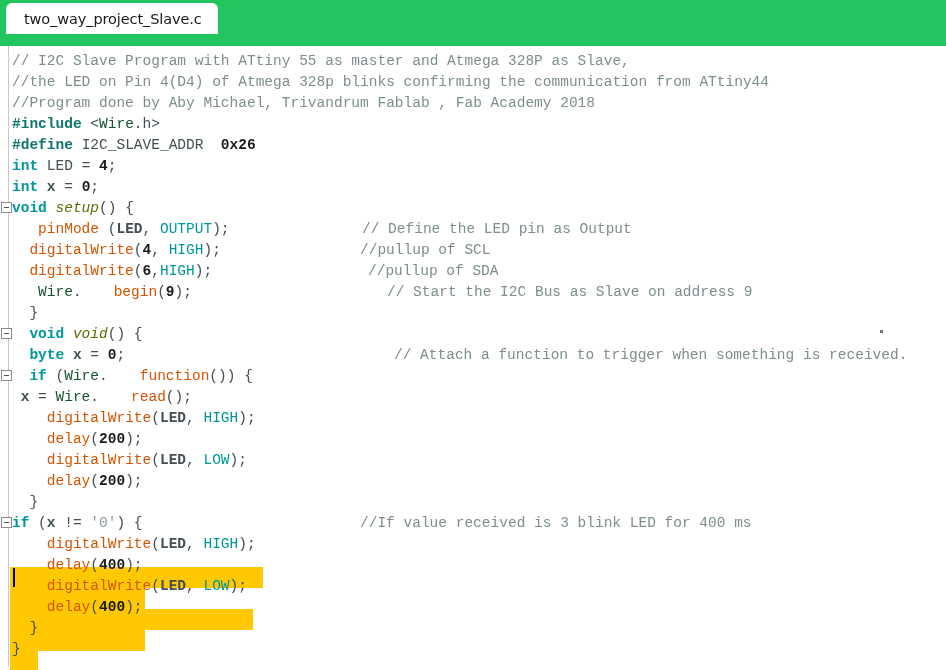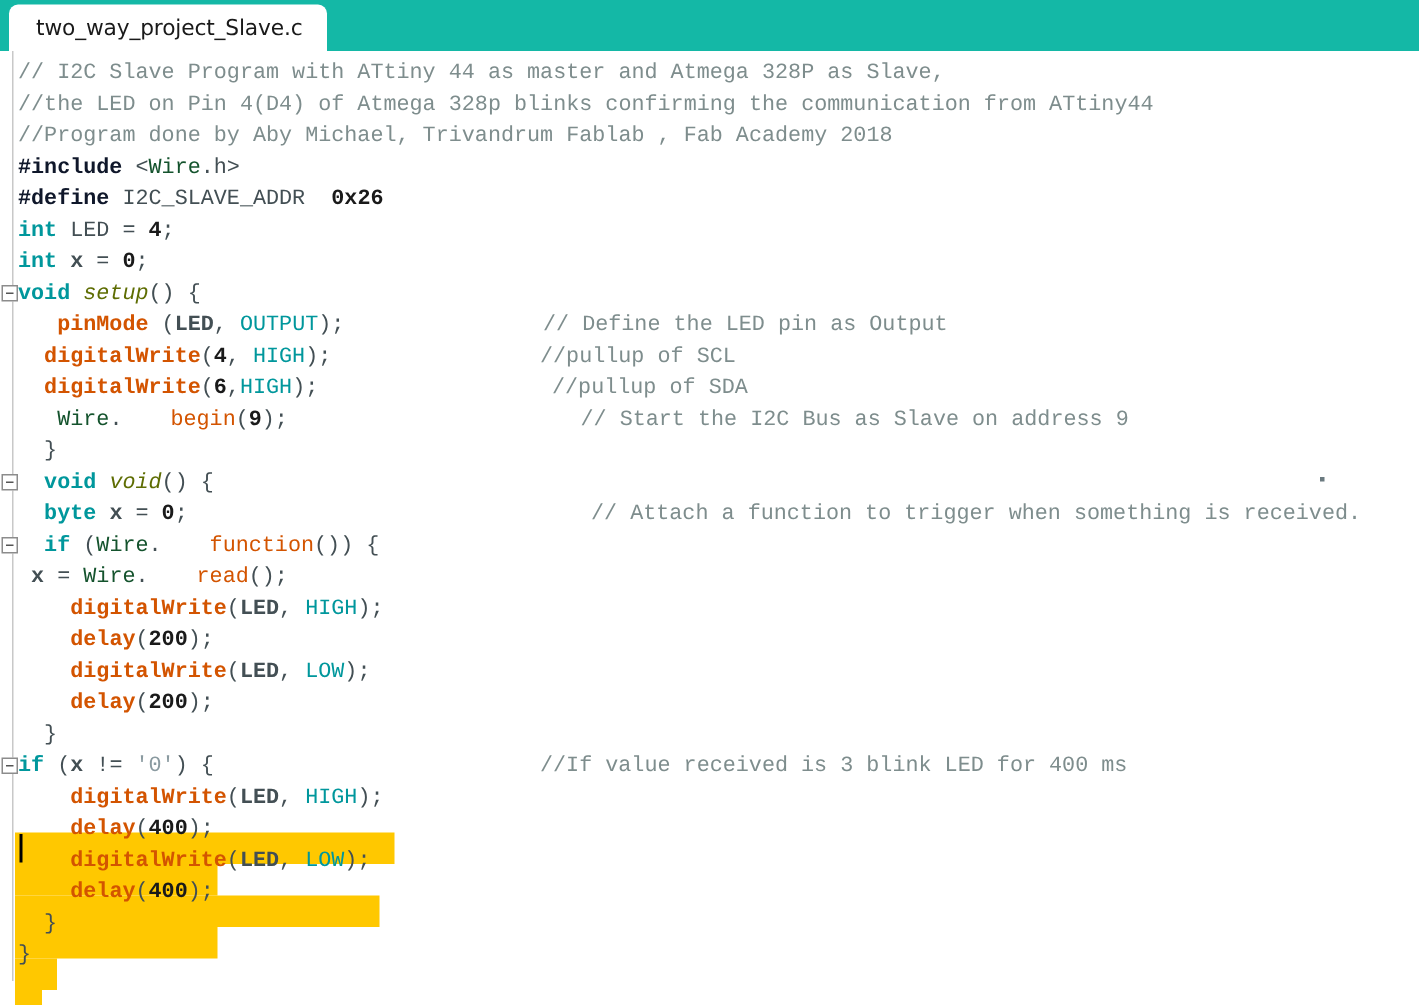--- a/index.html
+++ b/index.html
@@ -10,22 +10,22 @@
   body {
     width: 946px;
     height: 670px;
     overflow: hidden;
     font-family: "Liberation Sans", sans-serif;
   }
 
   
   .tabbar {
     position: relative;
-    height: 34px;
-    background: #14b8a6;
+    height: 46px;
+    background: #22c55e;
     overflow: hidden;
   }
   .tab {
     position: absolute;
     left: 6px;
     top: 3px;
     height: 31px;
     min-width: 170px;
     padding: 0 16px 0 18px;
     background: #ffffff;
@@ -71,24 +71,24 @@
     line-height: 21px;
     white-space: pre;
     font-family: "Liberation Mono", "DejaVu Sans Mono", monospace;
     font-size: 14.5px;
     letter-spacing: 0px;
   }
   .ind { padding-left: 12px; }
 
   
   .cmt  { color: #7e8d8d; }
-  .pre  { color: #0f172a; font-weight: bold; }
+  .pre  { color: #0f766e; font-weight: bold; }
   .kw   { color: #00979c; font-weight: bold; }          
   .kw2  { color: #5e6d03; font-style: italic; }          
-  .fn   { color: #d35400; font-weight: bold; }          
+  .fn   { color: #d35400; }          
   .lib  { color: #14532d; }          
   .mem  { color: #d35400; margin-left: 32px; }          
   .cst  { color: #00979c; text-align: center; }          
   .num  { color: #1a1a1a; font-weight: bold; }
   .pun  { color: #434f54; }
   .id   { color: #434f54; font-weight: bold; }
   .str  { color: #8a9aa0; }
   .plain{ color: #434f54; }
 
   
@@ -147,21 +147,21 @@
   <div class="gutter-line"></div>
   <div class="sel-layer" id="sel-layer">
       <div class="sel" style="top: 521px; left: 10px; width: 253px; height: 21px;"></div>
       <div class="sel" style="top: 542px; left: 10px; width: 135px; height: 21px;"></div>
       <div class="sel" style="top: 563px; left: 10px; width: 243px; height: 21px;"></div>
       <div class="sel" style="top: 584px; left: 10px; width: 135px; height: 21px;"></div>
       <div class="sel" style="top: 605px; left: 10px; width: 28px; height: 21px;"></div>
       <div class="sel" style="top: 626px; left: 10px; width: 18px; height: 21px;"></div>
     </div>
   <div class="code-layer" id="code-layer">
-      <div class="line ind" style="position: absolute; top: 5px; left: 0px; width: 946px;"><span style="position: relative; left: 0px;"><span class="cmt">// I2C Slave Program with ATtiny 44 as master and Atmega 328P as Slave,</span></span></div>
+      <div class="line ind" style="position: absolute; top: 5px; left: 0px; width: 946px;"><span style="position: relative; left: 0px;"><span class="cmt">// I2C Slave Program with ATtiny 55 as master and Atmega 328P as Slave,</span></span></div>
       <div class="line ind" style="position: absolute; top: 26px; left: 0px; width: 946px;"><span style="position: relative; left: 0px;"><span class="cmt">//the LED on Pin 4(D4) of Atmega 328p blinks confirming the communication from ATtiny44</span></span></div>
       <div class="line ind" style="position: absolute; top: 47px; left: 0px; width: 946px;"><span style="position: relative; left: 0px;"><span class="cmt">//Program done by Aby Michael, Trivandrum Fablab , Fab Academy 2018</span></span></div>
       <div class="line ind" style="position: absolute; top: 68px; left: 0px; width: 946px;"><span style="position: relative; left: 0px;"><span class="pre">#include </span><span class="pun">&lt;</span><span class="lib">Wire</span><span class="pun">.h&gt;</span></span></div>
       <div class="line ind" style="position: absolute; top: 89px; left: 0px; width: 946px;"><span style="position: relative; left: 0px;"><span class="pre">#define </span><span class="plain">I2C_SLAVE_ADDR  </span><span class="num">0x26</span></span></div>
       <div class="line ind" style="position: absolute; top: 110px; left: 0px; width: 946px;"><span style="position: relative; left: 0px;"><span class="kw">int </span><span class="plain">LED </span><span class="pun">= </span><span class="num">4</span><span class="pun">;</span></span></div>
       <div class="line ind" style="position: absolute; top: 131px; left: 0px; width: 946px;"><span style="position: relative; left: 0px;"><span class="kw">int </span><span class="id">x </span><span class="pun">= </span><span class="num">0</span><span class="pun">;</span></span></div>
       <div class="line ind" style="position: absolute; top: 152px; left: 0px; width: 946px;"><span class="fold"></span><span style="position: relative; left: 0px;"><span class="kw">void </span><span class="kw2">setup</span><span class="pun">() {</span></span></div>
       <div class="line ind" style="position: absolute; top: 173px; left: 0px; width: 946px;"><span style="position: relative; left: 0px;"><span class="plain">   </span><span class="fn">pinMode</span><span class="pun"> (</span><span class="id">LED</span><span class="pun">, </span><span class="cst">OUTPUT</span><span class="pun">);</span></span><span class="cmt" style="position: absolute; left: 362px; top: 0px;">// Define the LED pin as Output</span></div>
       <div class="line ind" style="position: absolute; top: 194px; left: 0px; width: 946px;"><span style="position: relative; left: 0px;"><span class="plain">  </span><span class="fn">digitalWrite</span><span class="pun">(</span><span class="num">4</span><span class="pun">, </span><span class="cst">HIGH</span><span class="pun">);</span></span><span class="cmt" style="position: absolute; left: 360px; top: 0px;">//pullup of SCL</span></div>
       <div class="line ind" style="position: absolute; top: 215px; left: 0px; width: 946px;"><span style="position: relative; left: 0px;"><span class="plain">  </span><span class="fn">digitalWrite</span><span class="pun">(</span><span class="num">6</span><span class="pun">,</span><span class="cst">HIGH</span><span class="pun">);</span></span><span class="cmt" style="position: absolute; left: 368px; top: 0px;">//pullup of SDA</span></div>

